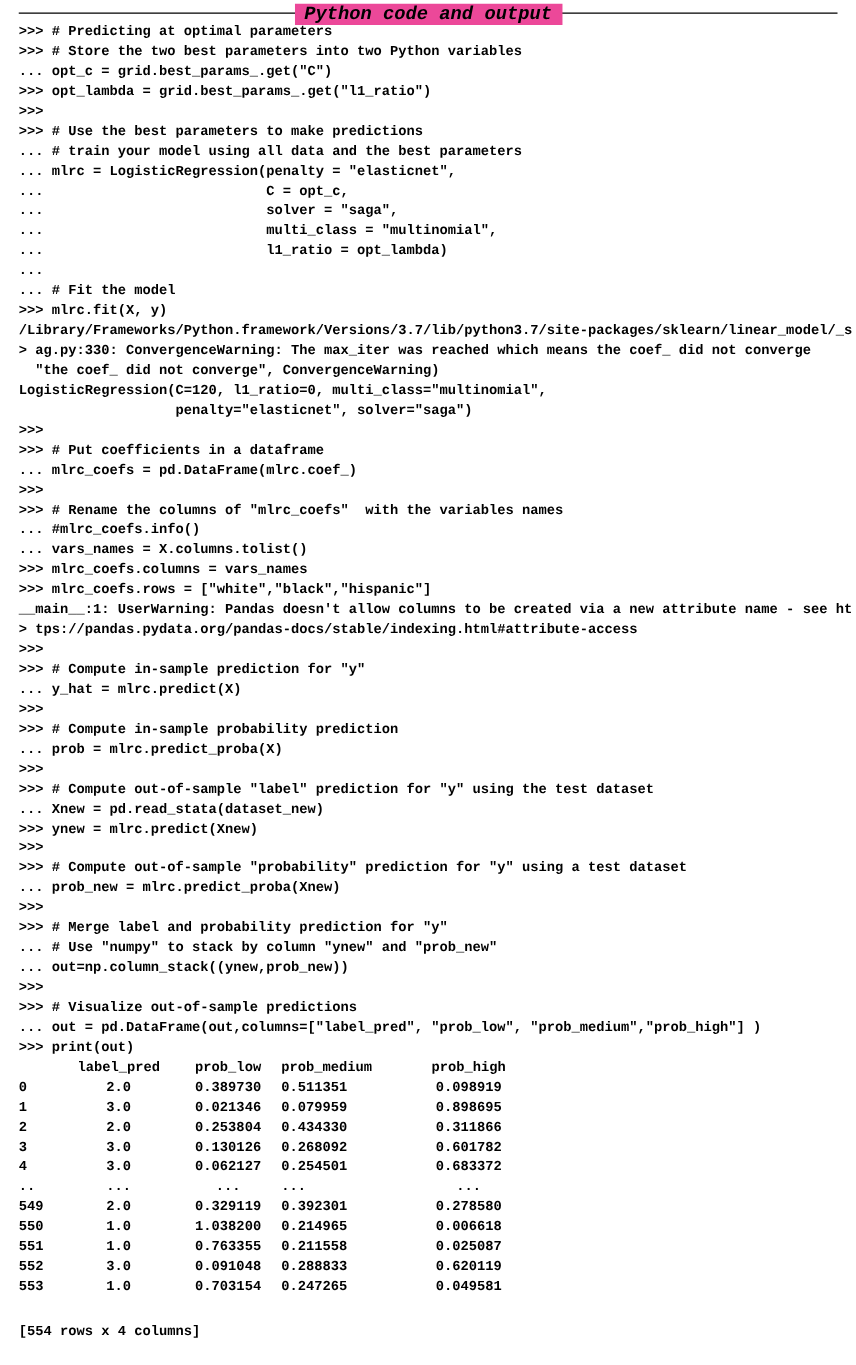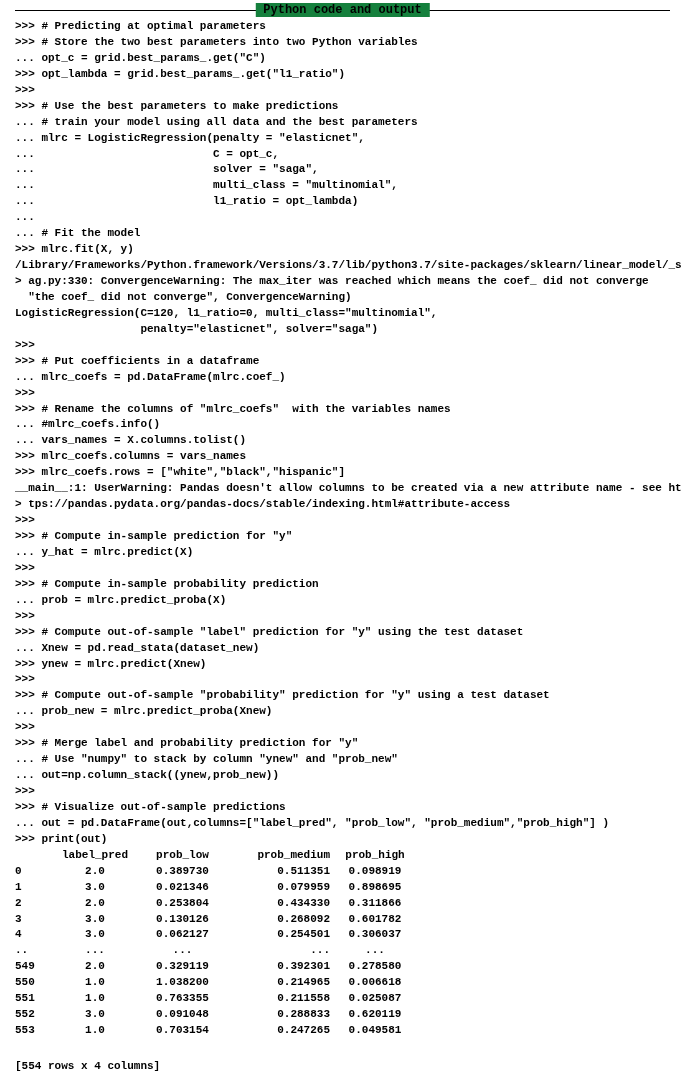--- a/index.html
+++ b/index.html
@@ -16,39 +16,40 @@
     .frame {
       border-top: 1px solid black;
       position: relative;
       padding-top: 8px;
     }
     .frame-title {
       position: absolute;
       top: -8px;
       left: 50%;
       transform: translateX(-50%);
-      background: #15803d;
+      background: #ec4899;
       padding: 0 8px;
-      font-size: 12px;
+      font-size: 15px;
+      font-style: italic;
     }
     pre {
       margin: 0;
       white-space: pre;
       font-family: inherit;
       font-size: inherit;
       line-height: 1.45;
     }
     .row {
       display: flex;
       line-height: 1.45;
     }
     .idx { width: 35px; text-align: left; }
     .c1 { width: 90px; text-align: center; }
     .c2 { width: 85px; text-align: center; }
-    .c3 { width: 105px; text-align: right; }
+    .c3 { width: 105px; text-align: left; }
     .c4 { width: 90px; text-align: center; }
   </style>
 </head>
 <body>
 
 <div class="frame">
   <div class="frame-title">Python code and output</div>
   <pre id="code-block">&gt;&gt;&gt; # Predicting at optimal parameters
 &gt;&gt;&gt; # Store the two best parameters into two Python variables
 ... opt_c = grid.best_params_.get("C")
@@ -135,21 +136,21 @@
         <span class="c1">3.0</span>
         <span class="c2">0.130126</span>
         <span class="c3">0.268092</span>
         <span class="c4">0.601782</span>
       </div>
       <div class="row">
         <span class="idx">4</span>
         <span class="c1">3.0</span>
         <span class="c2">0.062127</span>
         <span class="c3">0.254501</span>
-        <span class="c4">0.306037</span>
+        <span class="c4">0.683372</span>
       </div>
       <div class="row">
         <span class="idx">..</span>
         <span class="c1">...</span>
         <span class="c2">...</span>
         <span class="c3">...</span>
         <span class="c4">...</span>
       </div>
       <div class="row">
         <span class="idx">549</span>

